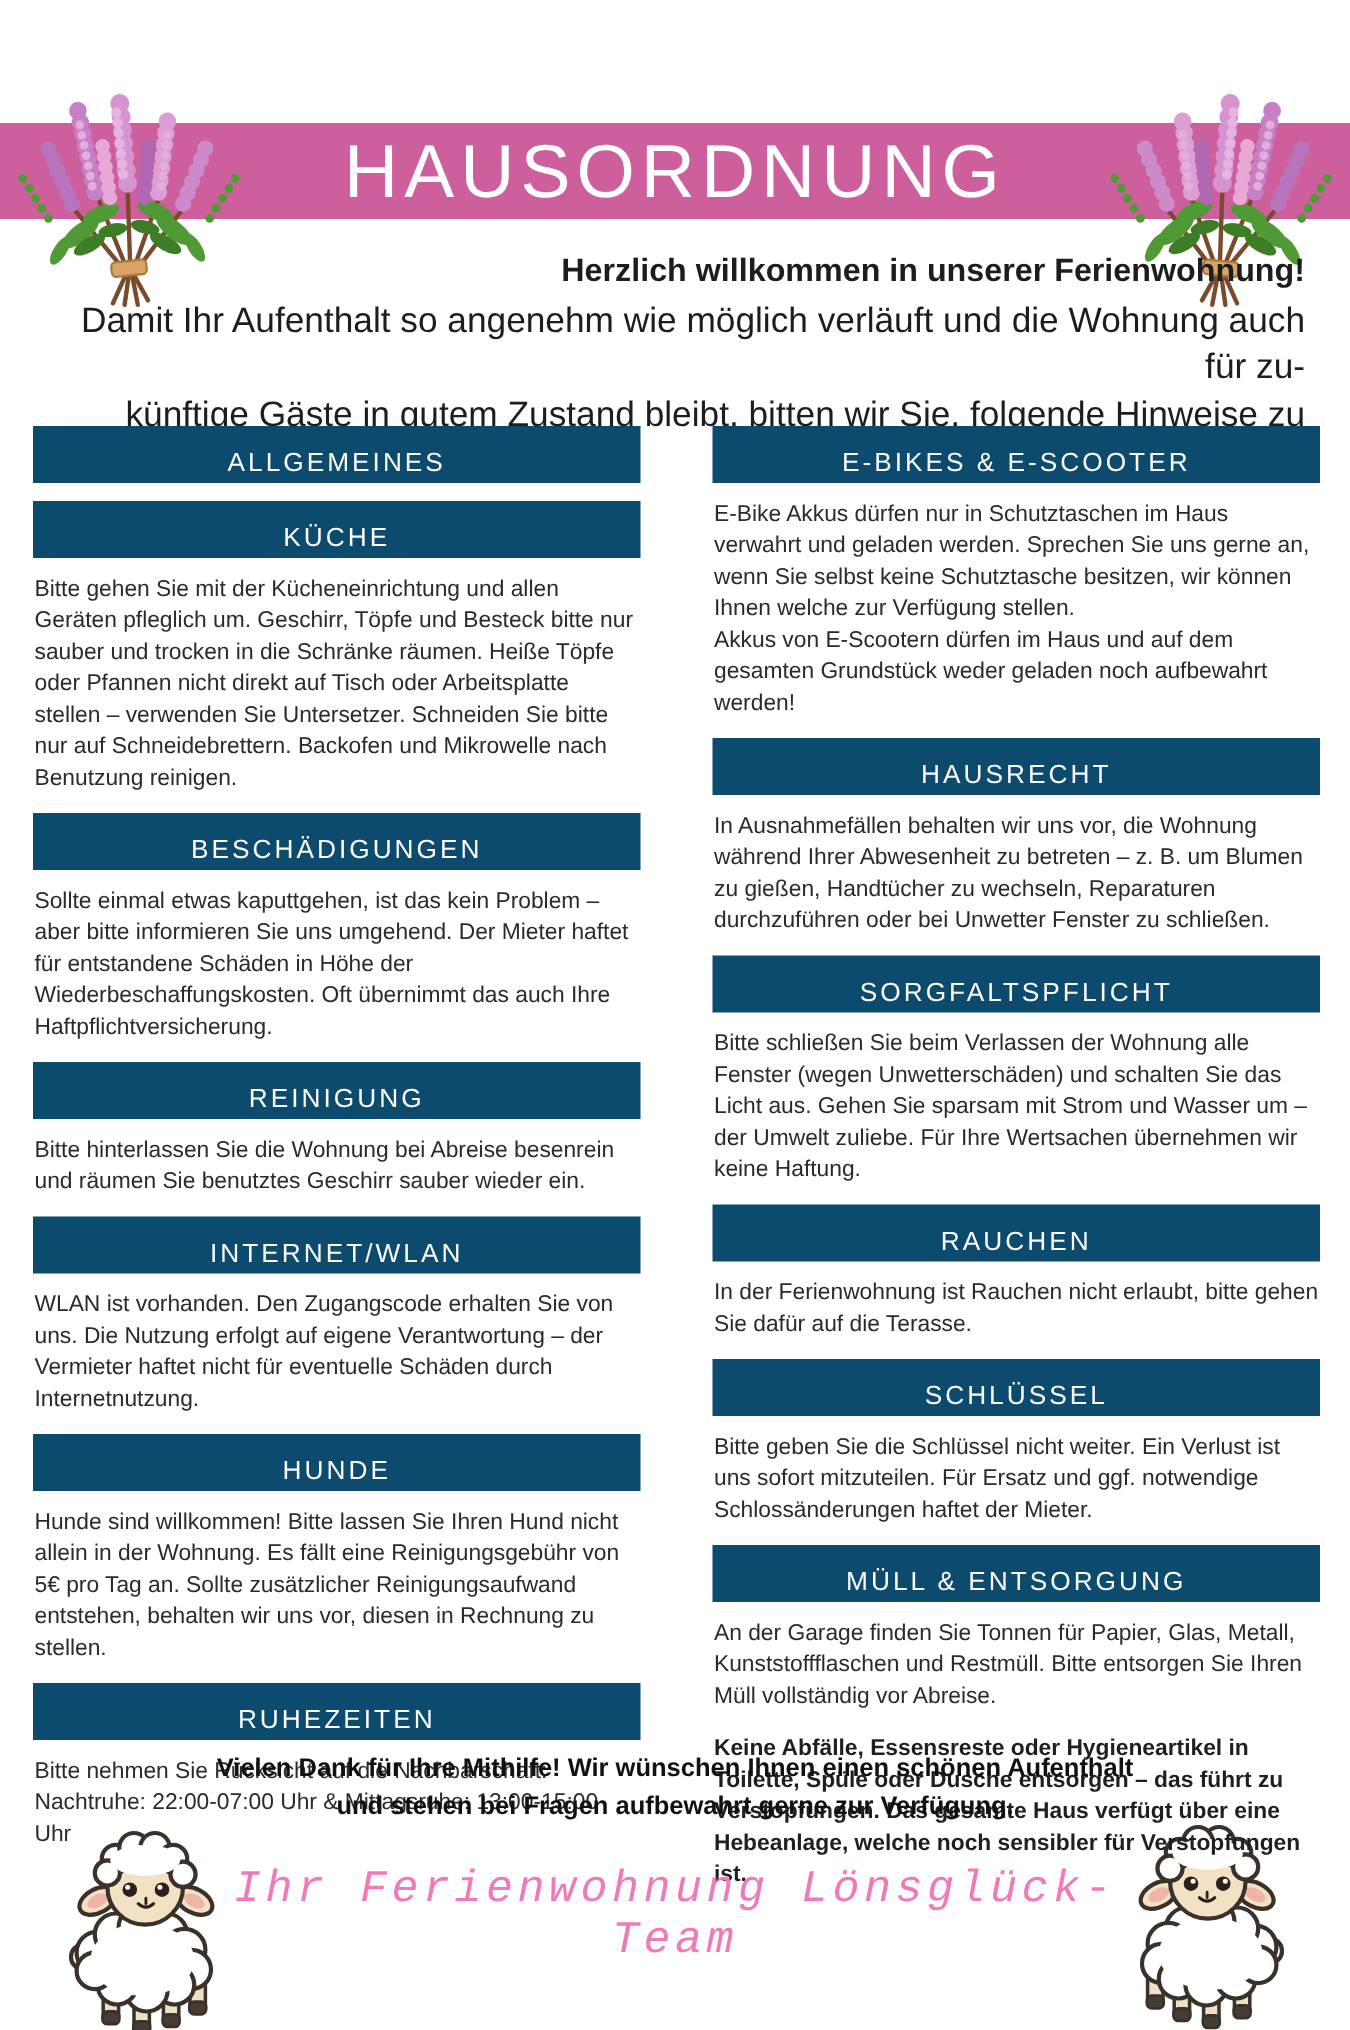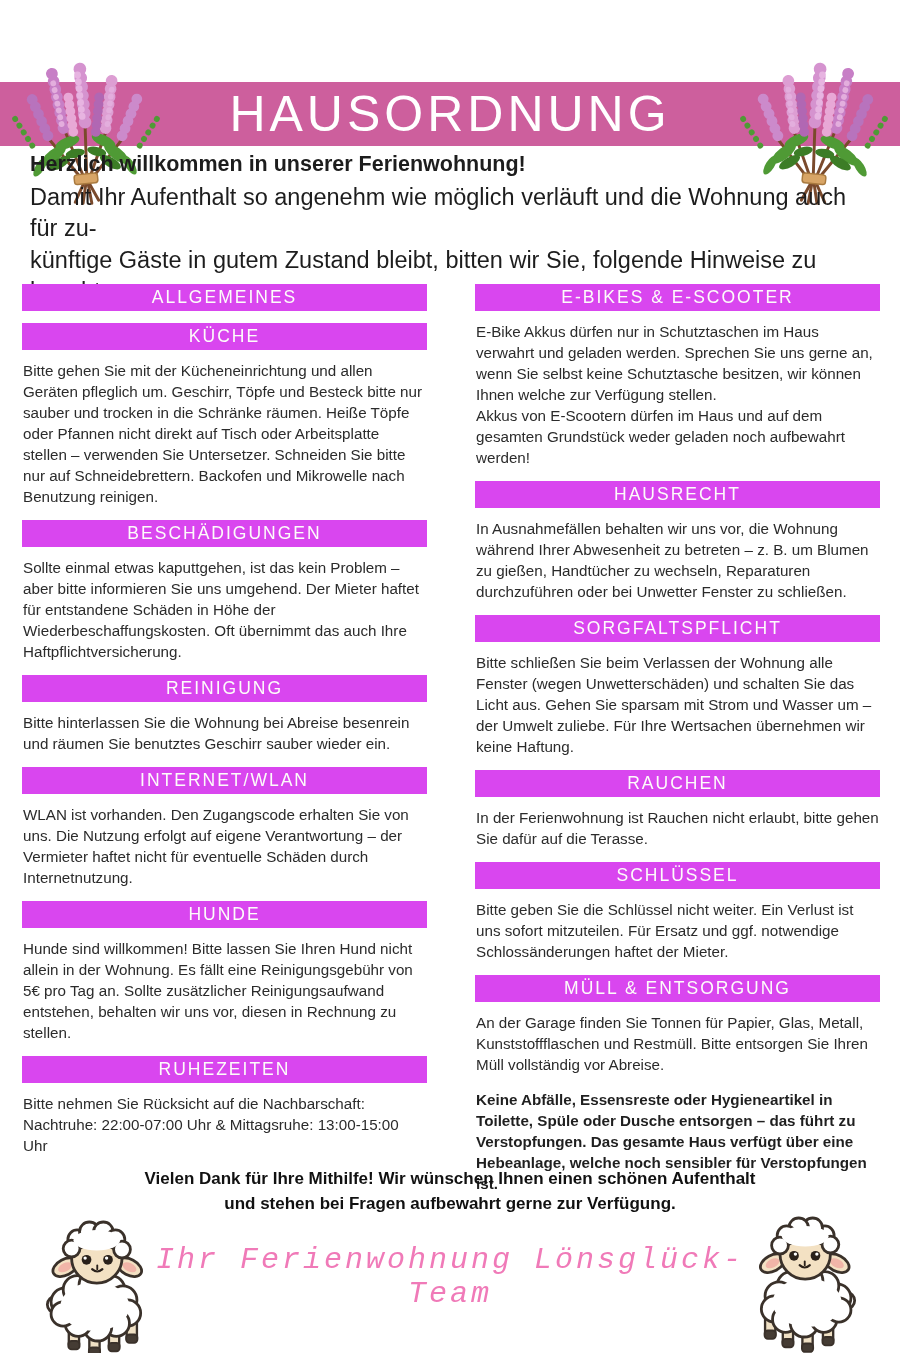--- a/index.html
+++ b/index.html
@@ -13,30 +13,30 @@
     background:#cd5f9d;display:flex;align-items:center;justify-content:center;z-index:1;
   }
   .banner-title{
     color:#ffffff;font-size:50px;font-weight:400;letter-spacing:4px;line-height:1;
     font-family:"Liberation Sans",sans-serif;
   }
   .bouquet{position:absolute;top:34px;width:172px;height:166px;z-index:2;}
   .bouquet.left{left:0;}
   .bouquet.right{right:0;transform:scaleX(-1);}
   
-  .intro{position:absolute;top:140px;left:30px;width:840px;text-align:left;z-index:3;}
+  .intro{position:absolute;top:156px;left:30px;width:840px;text-align:right;z-index:3;}
   .intro-welcome{margin:0 0 5px;font-size:21.5px;font-weight:bold;color:#1d1d1d;}
   .intro-line{margin:0;font-size:23.5px;line-height:1.33;color:#1d1d1d;}
   
   .columns{position:absolute;top:272px;left:22px;width:858px;display:flex;gap:48px;z-index:3;}
   .col{width:405px;}
   .rule-section{margin-bottom:12px;}
   .sec-header{
-    background:#d946ef;color:#fdfcfa;text-align:center;
-    font-size:17.5px;letter-spacing:2px;padding:3px 0 4px;line-height:1.15;
+    background:#0c4a6e;color:#fdfcfa;text-align:center;
+    font-size:17.5px;letter-spacing:2px;padding:14px 0 4px;line-height:1.15;
   }
   .sec-body{
     margin:11px 1px 0;font-size:15.2px;line-height:1.38;color:#2b2b2b;
     white-space:pre-line;
   }
   .sec-body.bold{font-weight:bold;margin-top:14px;color:#1f1f1f;}
   
   .thanks{
     position:absolute;top:1155px;left:60px;width:780px;text-align:center;
     font-size:17px;font-weight:bold;line-height:1.45;color:#111111;z-index:3;margin:0;

